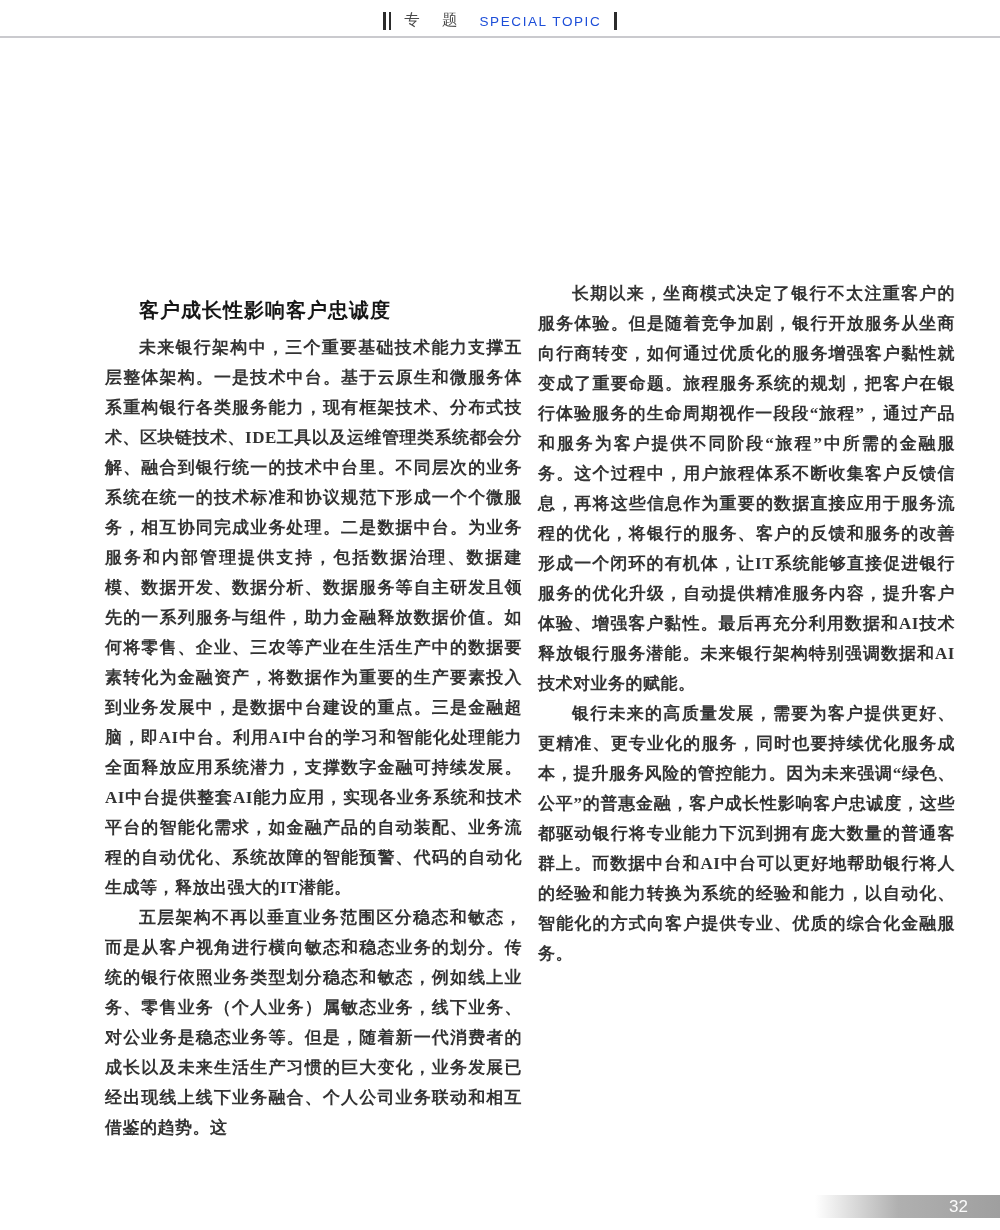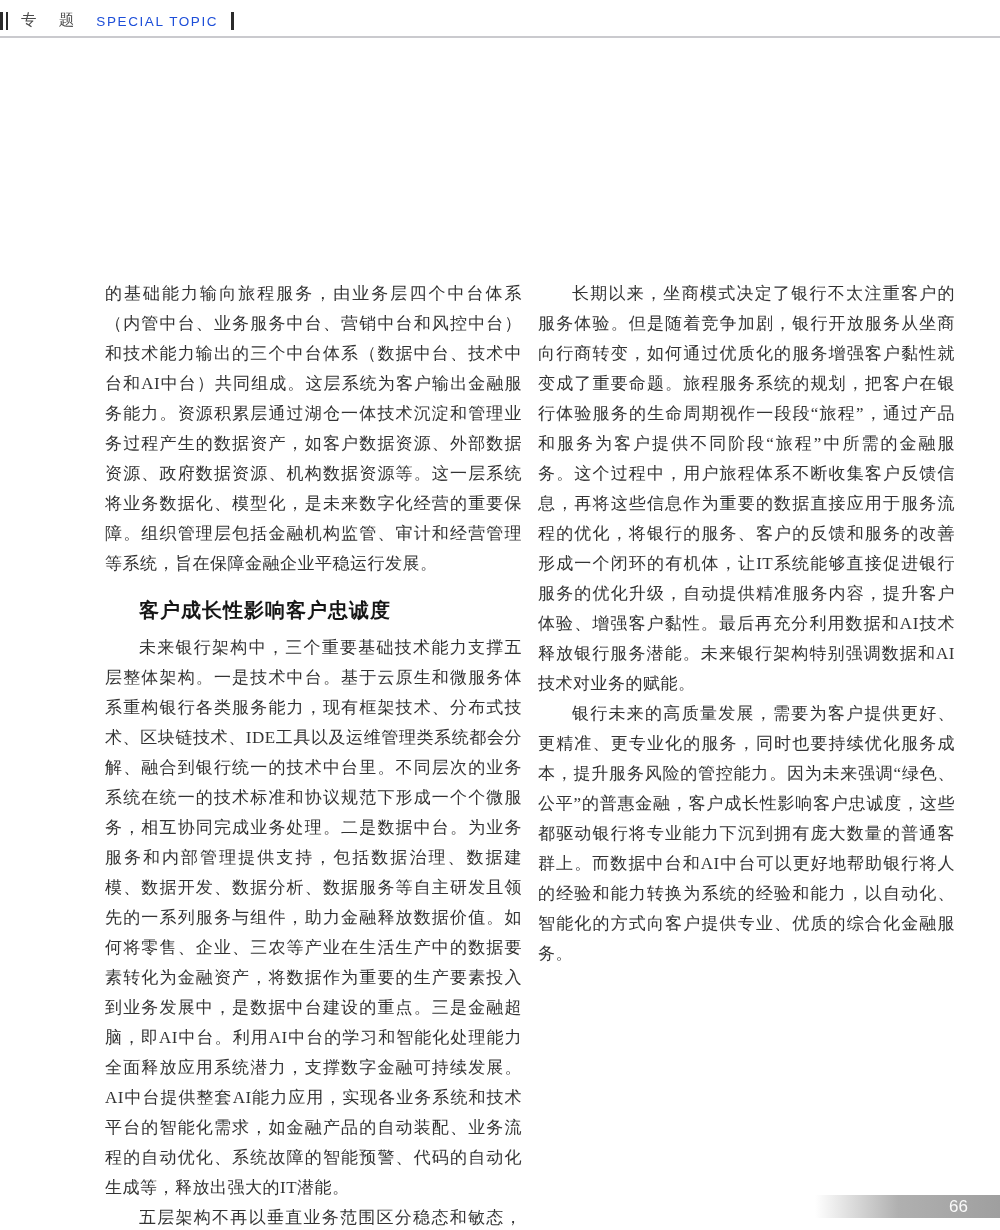--- a/index.html
+++ b/index.html
@@ -5,21 +5,21 @@
   html,body{margin:0;padding:0;background:#ffffff;}
   .page{
     position:relative;
     width:1000px;height:1230px;
     background:#ffffff;
     overflow:hidden;
     font-family:"Liberation Serif","DejaVu Serif",serif;
   }
   
   .header{
-    display:flex;align-items:center;justify-content:flex-start;
+    display:flex;align-items:center;justify-content:center;
     gap:13px;padding-top:8px;height:26px;
   }
   .dbar{display:flex;gap:3px;}
   .bar{width:2.5px;height:18px;background:#2b2b2b;}
   .title-cn{
     font-size:15.5px;color:#4a4a4a;letter-spacing:9px;
     font-family:"Liberation Sans","DejaVu Sans",sans-serif;
     transform:translateY(-1px);
   }
   .title-en{
@@ -34,21 +34,21 @@
     margin-top:241px;
   }
   .col{width:417px;}
   .para{
     margin:0;
     font-size:17px;line-height:30px;
     color:#333333;
     text-align:justify;
     letter-spacing:0.5px;
   }
-  .para.indent{text-indent:2em;}
+  .para.indent{text-indent:2em;font-weight:bold;}
   .heading{
     margin:15px 0 7px 0;
     font-size:20px;line-height:32px;
     font-weight:bold;color:#161616;
     text-indent:1.7em;
     letter-spacing:1px;
   }
   
   .pagenum-strip{
     position:absolute;right:0;bottom:12px;
@@ -75,28 +75,27 @@
     <span class="title-cn">专  题</span>
     <span class="title-en">SPECIAL TOPIC</span>
     <span class="dbar">
       <span class="bar"></span>
     </span>
   </div>
   <div class="rule"></div>
 
   <div class="columns">
     <div class="col">
-        <p class="para">的基础能力输向旅程服务，由业务层四个中台体系（内管中台、业务服务中台、营销中台和风控中台）和技术能力输出的三个中台体系（数据中台、技术中台和AI中台）共同组成。这层系统为客户输出金融服务能力。资源积累层通过湖仓一体技术沉淀和管理业务过程产生的数据资产，如客户数据资源、外部数据资源、政府数据资源、机构数据资源等。这一层系统将业务数据化、模型化，是未来数字化经营的重要保障。组织管理层包括金融机构监管、审计和经营管理等系统，旨在保障金融企业平稳运行发展。</p>
         <h2 class="heading">客户成长性影响客户忠诚度</h2>
         <p class="para indent">未来银行架构中，三个重要基础技术能力支撑五层整体架构。一是技术中台。基于云原生和微服务体系重构银行各类服务能力，现有框架技术、分布式技术、区块链技术、IDE工具以及运维管理类系统都会分解、融合到银行统一的技术中台里。不同层次的业务系统在统一的技术标准和协议规范下形成一个个微服务，相互协同完成业务处理。二是数据中台。为业务服务和内部管理提供支持，包括数据治理、数据建模、数据开发、数据分析、数据服务等自主研发且领先的一系列服务与组件，助力金融释放数据价值。如何将零售、企业、三农等产业在生活生产中的数据要素转化为金融资产，将数据作为重要的生产要素投入到业务发展中，是数据中台建设的重点。三是金融超脑，即AI中台。利用AI中台的学习和智能化处理能力全面释放应用系统潜力，支撑数字金融可持续发展。AI中台提供整套AI能力应用，实现各业务系统和技术平台的智能化需求，如金融产品的自动装配、业务流程的自动优化、系统故障的智能预警、代码的自动化生成等，释放出强大的IT潜能。</p>
         <p class="para indent">五层架构不再以垂直业务范围区分稳态和敏态，而是从客户视角进行横向敏态和稳态业务的划分。传统的银行依照业务类型划分稳态和敏态，例如线上业务、零售业务（个人业务）属敏态业务，线下业务、对公业务是稳态业务等。但是，随着新一代消费者的成长以及未来生活生产习惯的巨大变化，业务发展已经出现线上线下业务融合、个人公司业务联动和相互借鉴的趋势。这</p>
       </div>
     <div class="col">
         <p class="para indent">长期以来，坐商模式决定了银行不太注重客户的服务体验。但是随着竞争加剧，银行开放服务从坐商向行商转变，如何通过优质化的服务增强客户黏性就变成了重要命题。旅程服务系统的规划，把客户在银行体验服务的生命周期视作一段段“旅程”，通过产品和服务为客户提供不同阶段“旅程”中所需的金融服务。这个过程中，用户旅程体系不断收集客户反馈信息，再将这些信息作为重要的数据直接应用于服务流程的优化，将银行的服务、客户的反馈和服务的改善形成一个闭环的有机体，让IT系统能够直接促进银行服务的优化升级，自动提供精准服务内容，提升客户体验、增强客户黏性。最后再充分利用数据和AI技术释放银行服务潜能。未来银行架构特别强调数据和AI技术对业务的赋能。</p>
         <p class="para indent">银行未来的高质量发展，需要为客户提供更好、更精准、更专业化的服务，同时也要持续优化服务成本，提升服务风险的管控能力。因为未来强调“绿色、公平”的普惠金融，客户成长性影响客户忠诚度，这些都驱动银行将专业能力下沉到拥有庞大数量的普通客群上。而数据中台和AI中台可以更好地帮助银行将人的经验和能力转换为系统的经验和能力，以自动化、智能化的方式向客户提供专业、优质的综合化金融服务。</p>
       </div>
   </div>
 
   <div class="pagenum-strip">
-    <span class="pagenum">66</span>
+    <span class="pagenum">32</span>
   </div>
 
 </div>
 
 </body></html>

